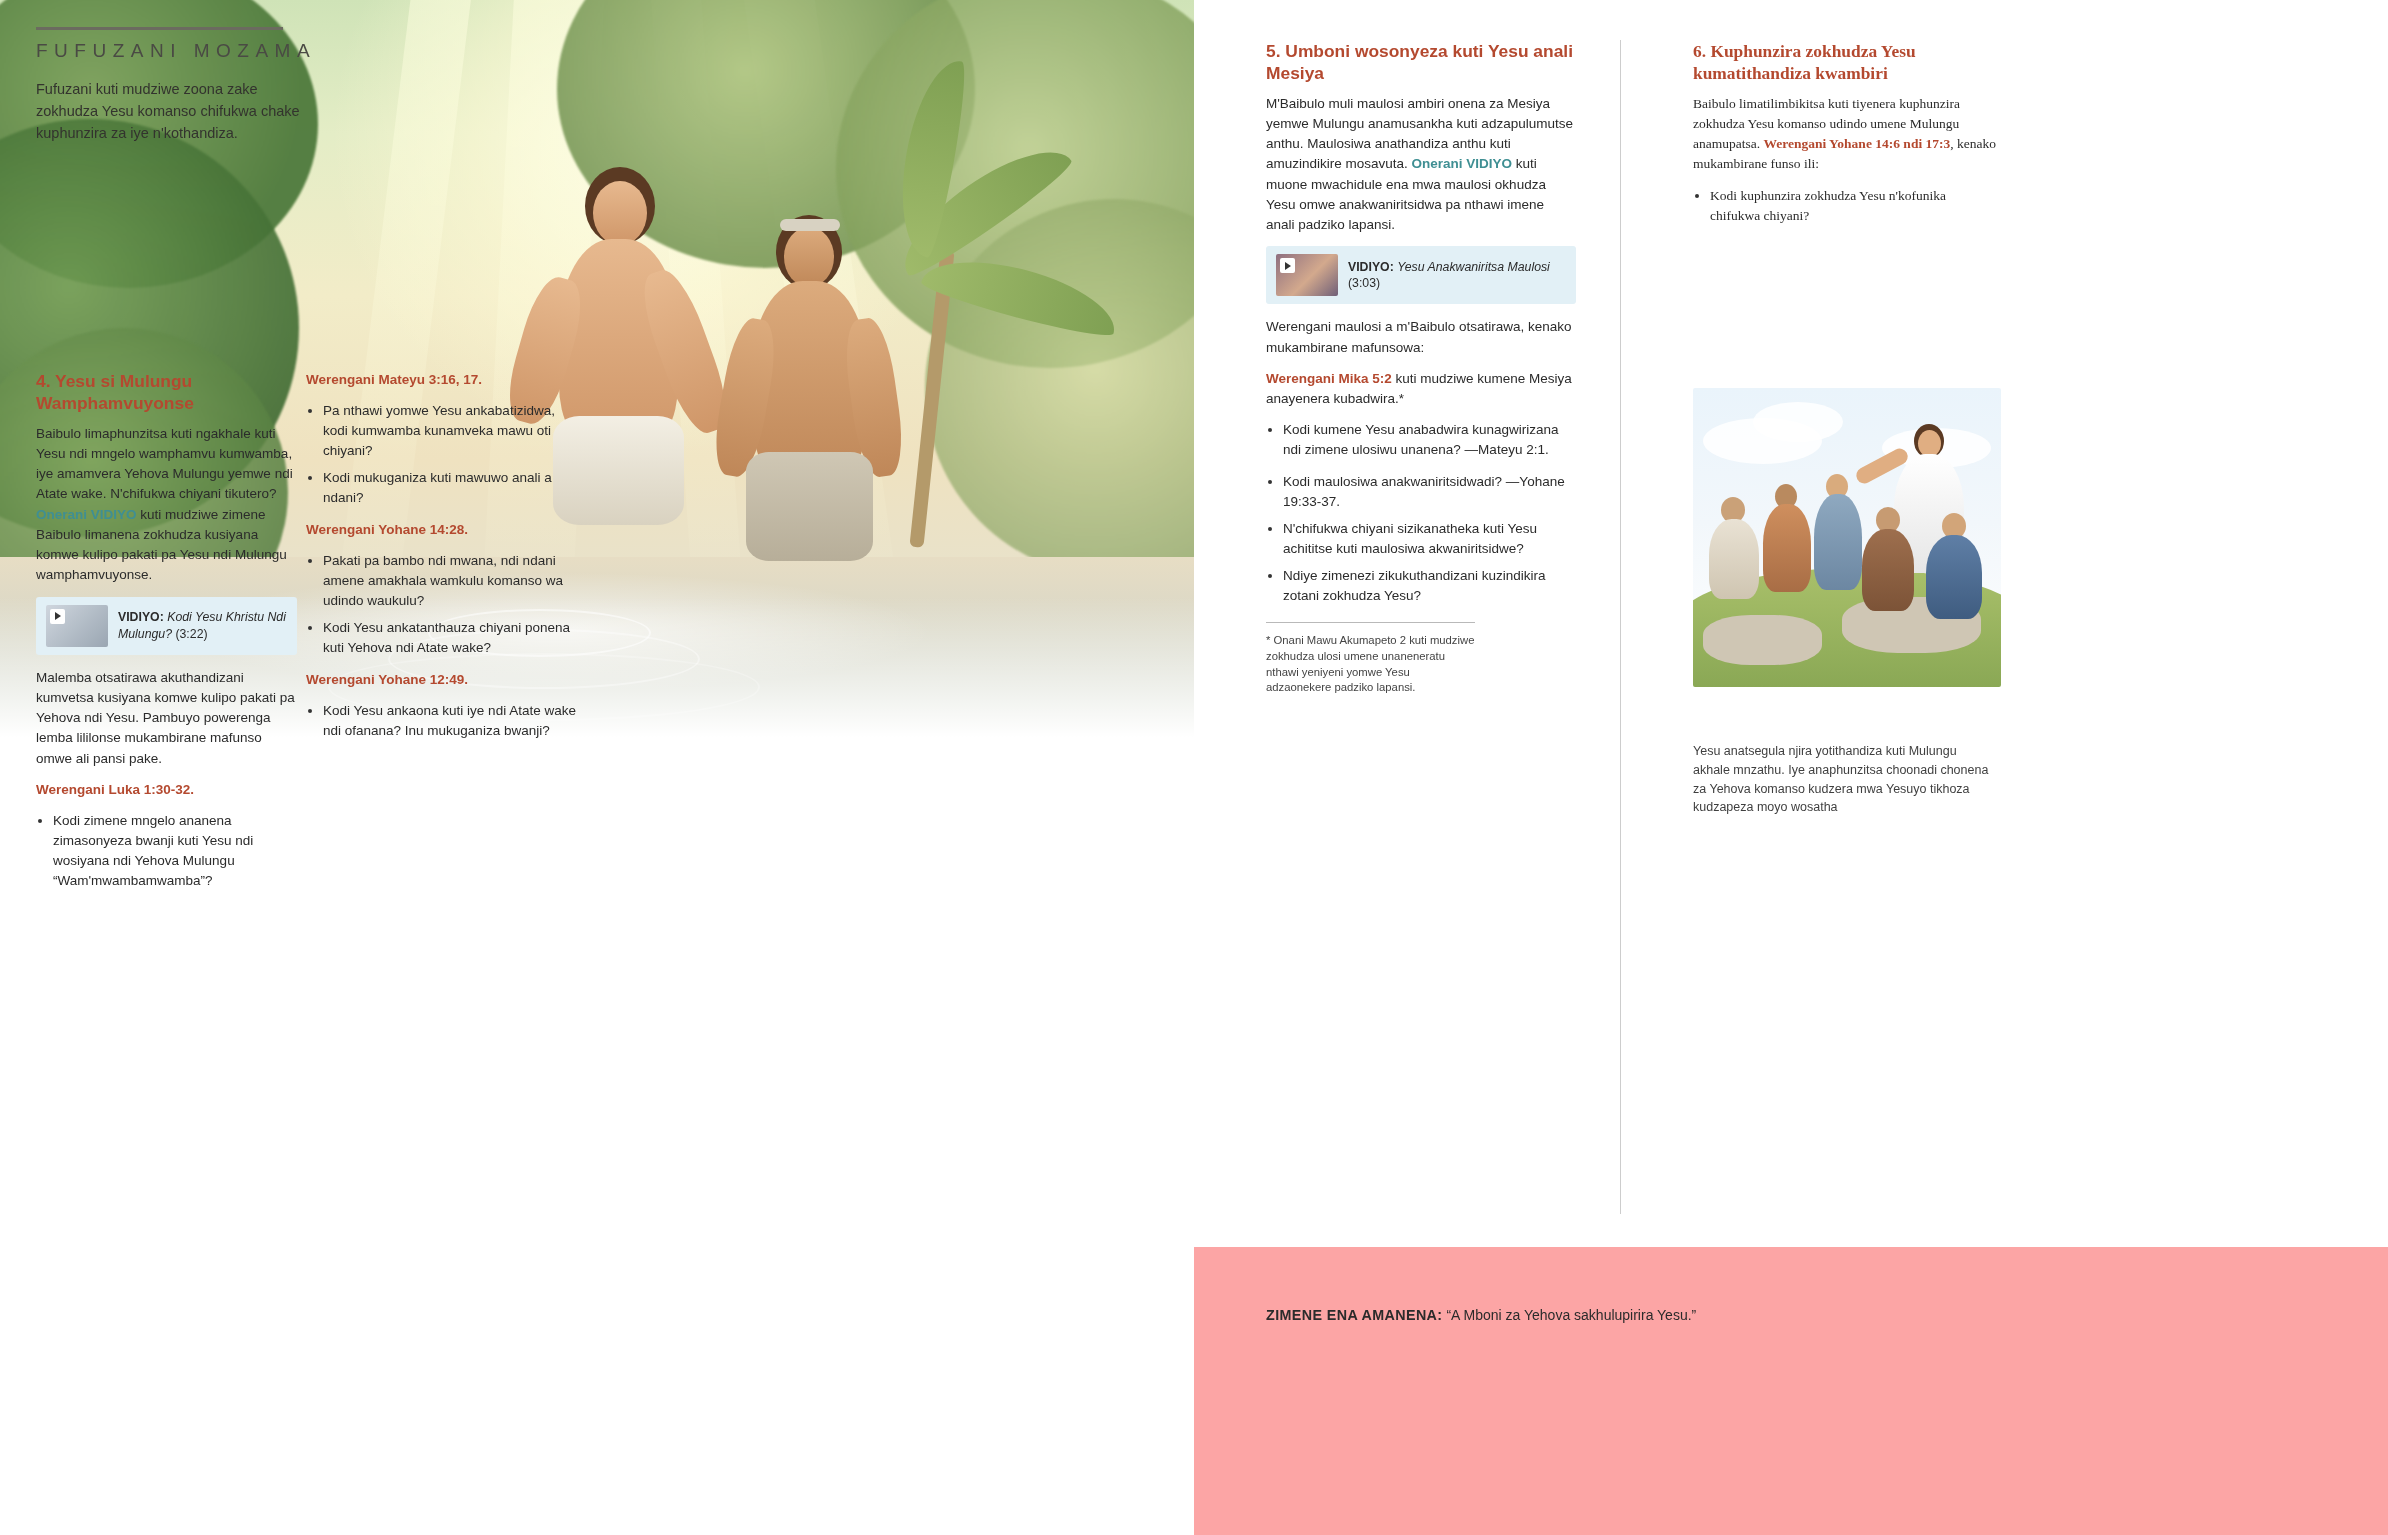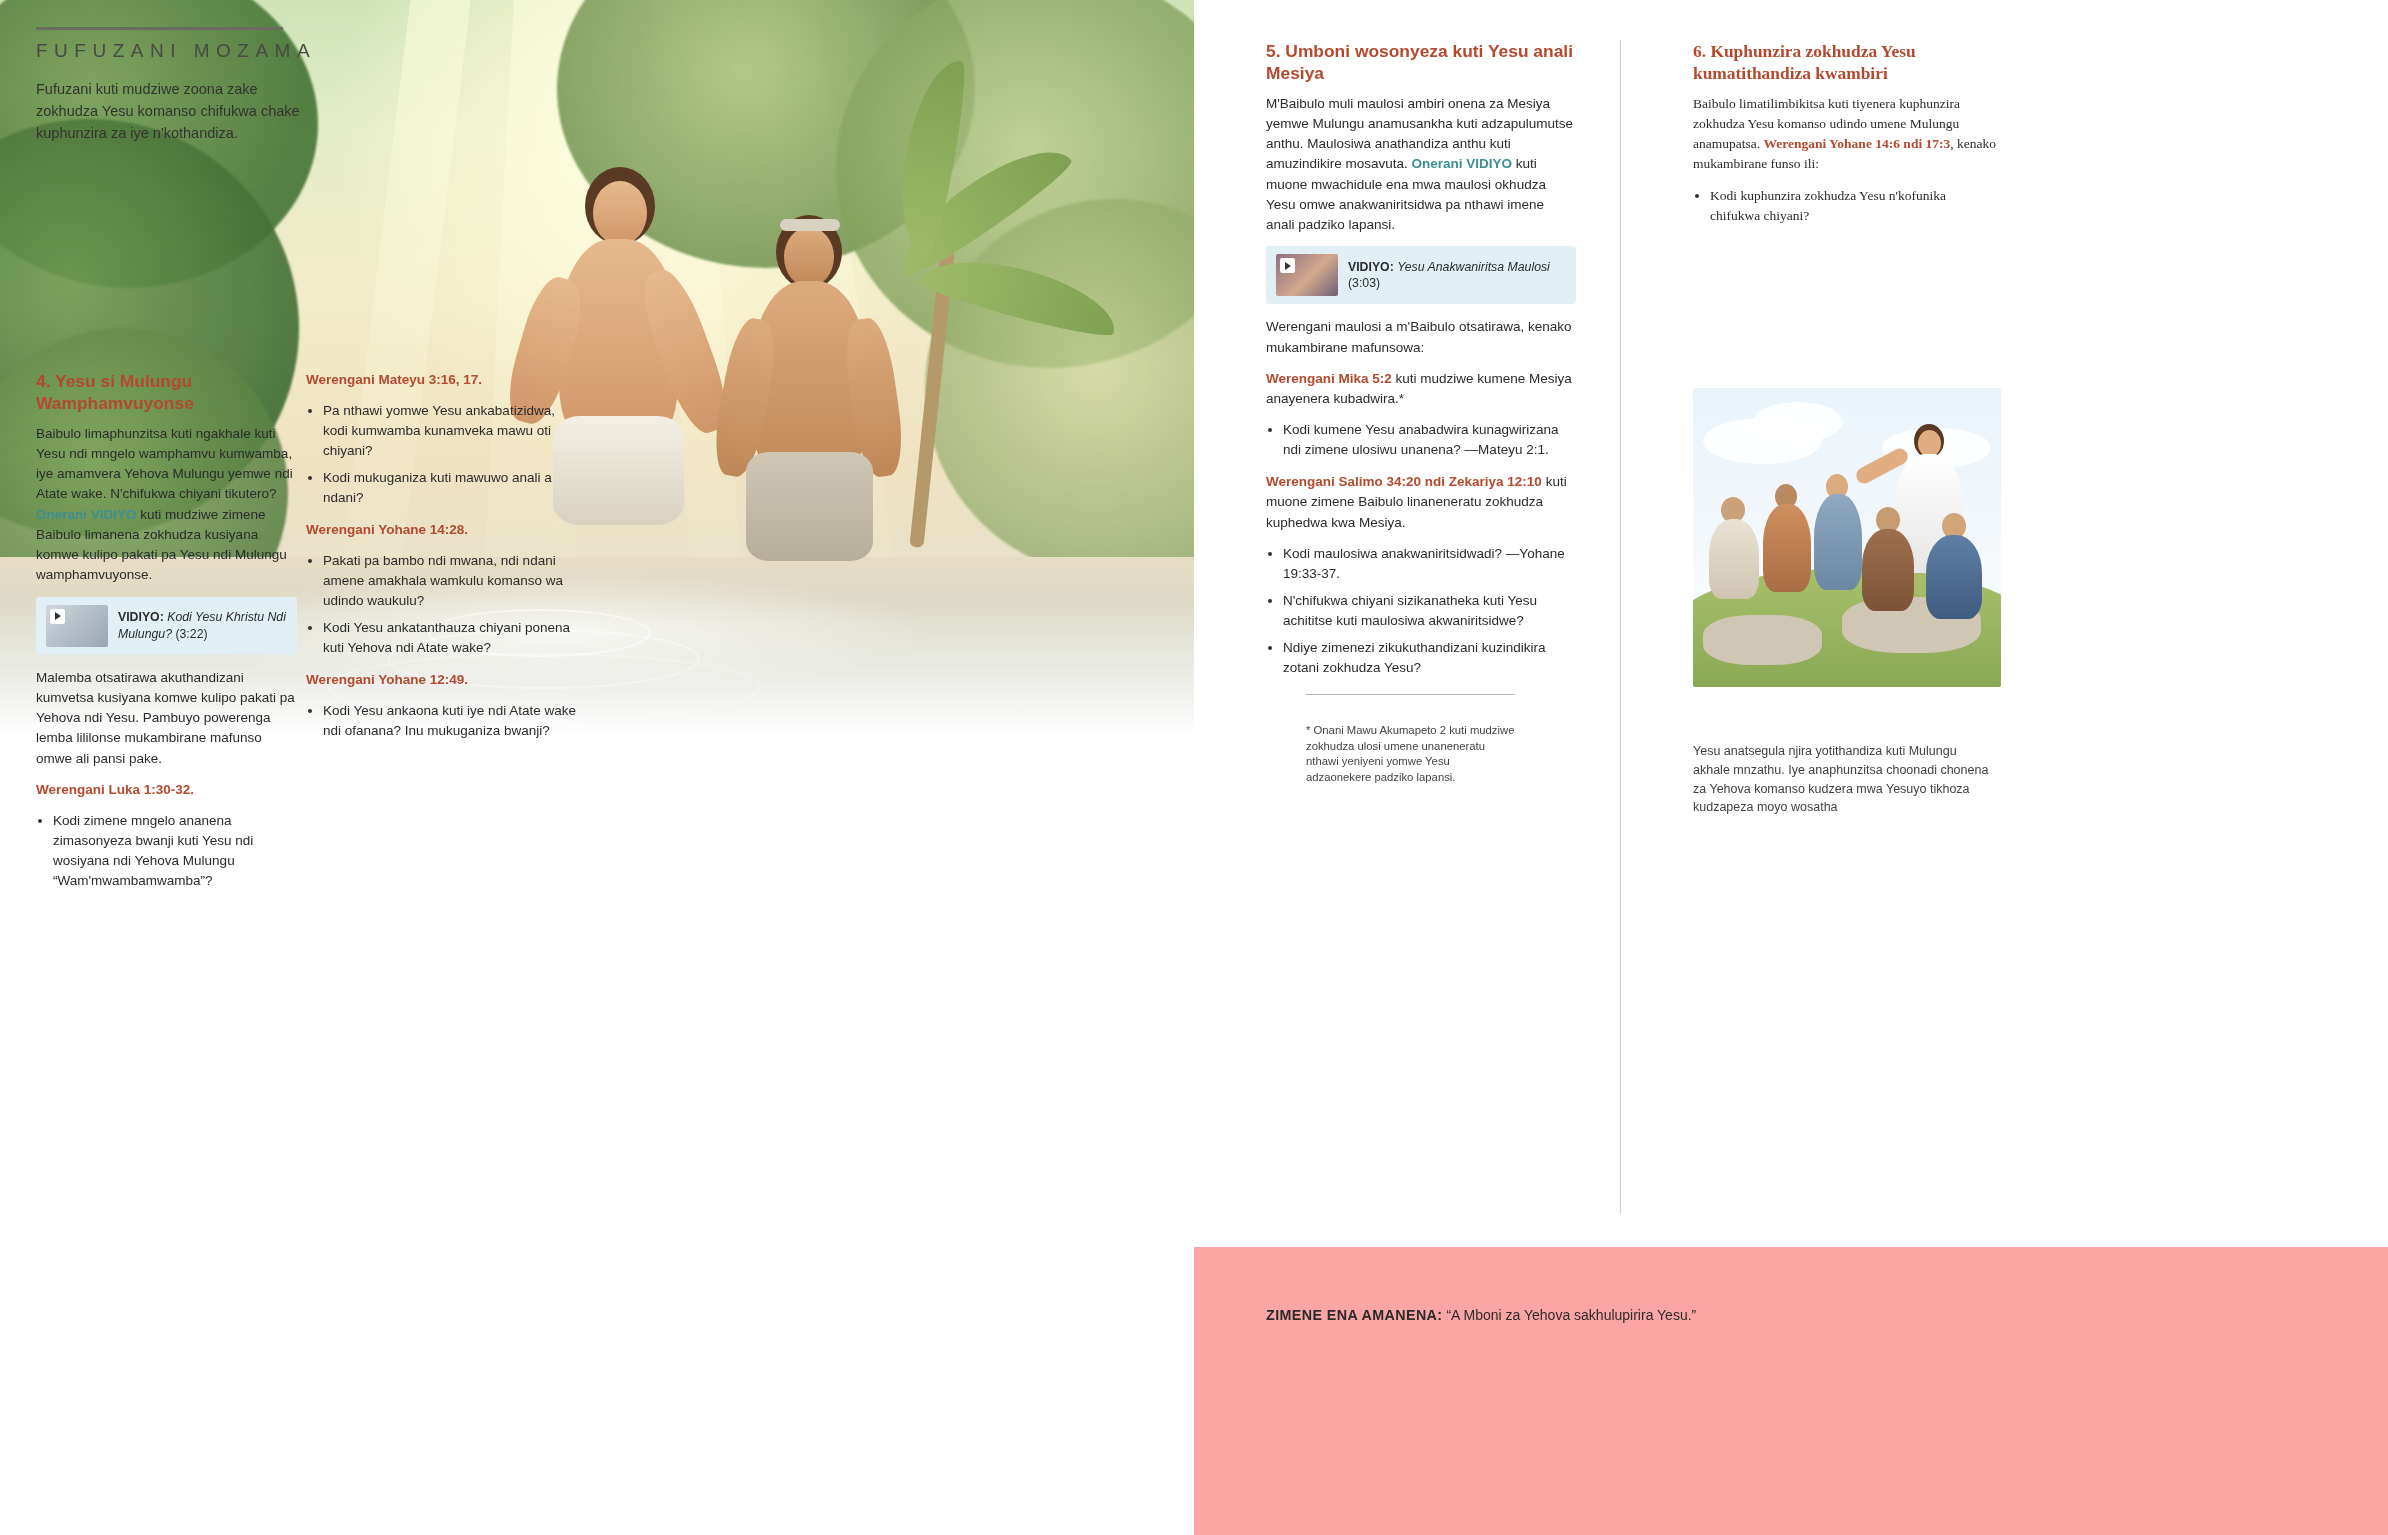--- a/index.html
+++ b/index.html
@@ -117,22 +117,22 @@
   .video-label i{font-style:italic;}
 
   
   .right-page{position:absolute;left:1194px;top:0;width:1194px;height:1098px;background:#fff;}
   .rcol{position:absolute;font-size:13.5px;line-height:1.5;}
   .rcol-1{left:72px;top:40px;width:310px;}
   .rcol-2{left:499px;top:40px;width:306px;font-family:Liberation Serif, serif;}
   .divider{position:absolute;left:426px;top:40px;width:1px;height:1174px;background:#cdcdcd;}
 
   .footnote{
-    margin-top:16px;padding-top:28px;font-size:11.3px;line-height:1.4;color:#444;
-    border-top:1px solid #b9b9b9;width:209px;margin-left:40px;
+    margin-top:16px;padding-top:10px;font-size:11.3px;line-height:1.4;color:#444;
+    border-top:1px solid #b9b9b9;width:209px;
   }
 
   .illus{
     position:absolute;left:499px;top:388px;width:308px;height:299px;overflow:hidden;border-radius:2px;
     background:linear-gradient(180deg,#eaf4fb 0%, #f2f7fb 45%, #ffffff 100%);
   }
   .illus .hill{position:absolute;left:-20px;bottom:0;width:358px;height:119px;background:linear-gradient(180deg,#a9c06a,#8aa855);border-radius:60% 60% 0 0;}
   .illus .rock{position:absolute;background:#cfc6b4;border-radius:40%;}
   .illus .cloud{position:absolute;background:#ffffff;border-radius:50%;opacity:.85;}
   .illus .robe{position:absolute;border-radius:45% 45% 25% 25%;}
@@ -268,21 +268,20 @@
         </div>
       </div>
 
       <p>Werengani maulosi a m'Baibulo otsatirawa, kenako mukambirane mafunsowa:</p>
 
       <p><span class="sec-red">Werengani Mika 5:2</span><span> kuti mudziwe kumene Mesiya anayenera kubadwira.*</span></p>
       <ul>
         <li>Kodi kumene Yesu anabadwira kunagwirizana ndi zimene ulosiwu unanena? —Mateyu 2:1.</li>
       </ul>
 
-      <p><span class="sec-red">Werengani Salimo 34:20 ndi Zekariya 12:10</span><span> kuti muone zimene Baibulo linaneneratu zokhudza kuphedwa kwa Mesiya.</span></p>
       <ul>
         <li>Kodi maulosiwa anakwaniritsidwadi? —Yohane 19:33-37.</li>
         <li>N'chifukwa chiyani sizikanatheka kuti Yesu achititse kuti maulosiwa akwaniritsidwe?</li>
         <li>Ndiye zimenezi zikukuthandizani kuzindikira zotani zokhudza Yesu?</li>
       </ul>
 
       <div class="footnote">* Onani Mawu Akumapeto 2 kuti mudziwe zokhudza ulosi umene unaneneratu nthawi yeniyeni yomwe Yesu adzaonekere padziko lapansi.</div>
     </div>
 
     <div class="rcol rcol-2">

